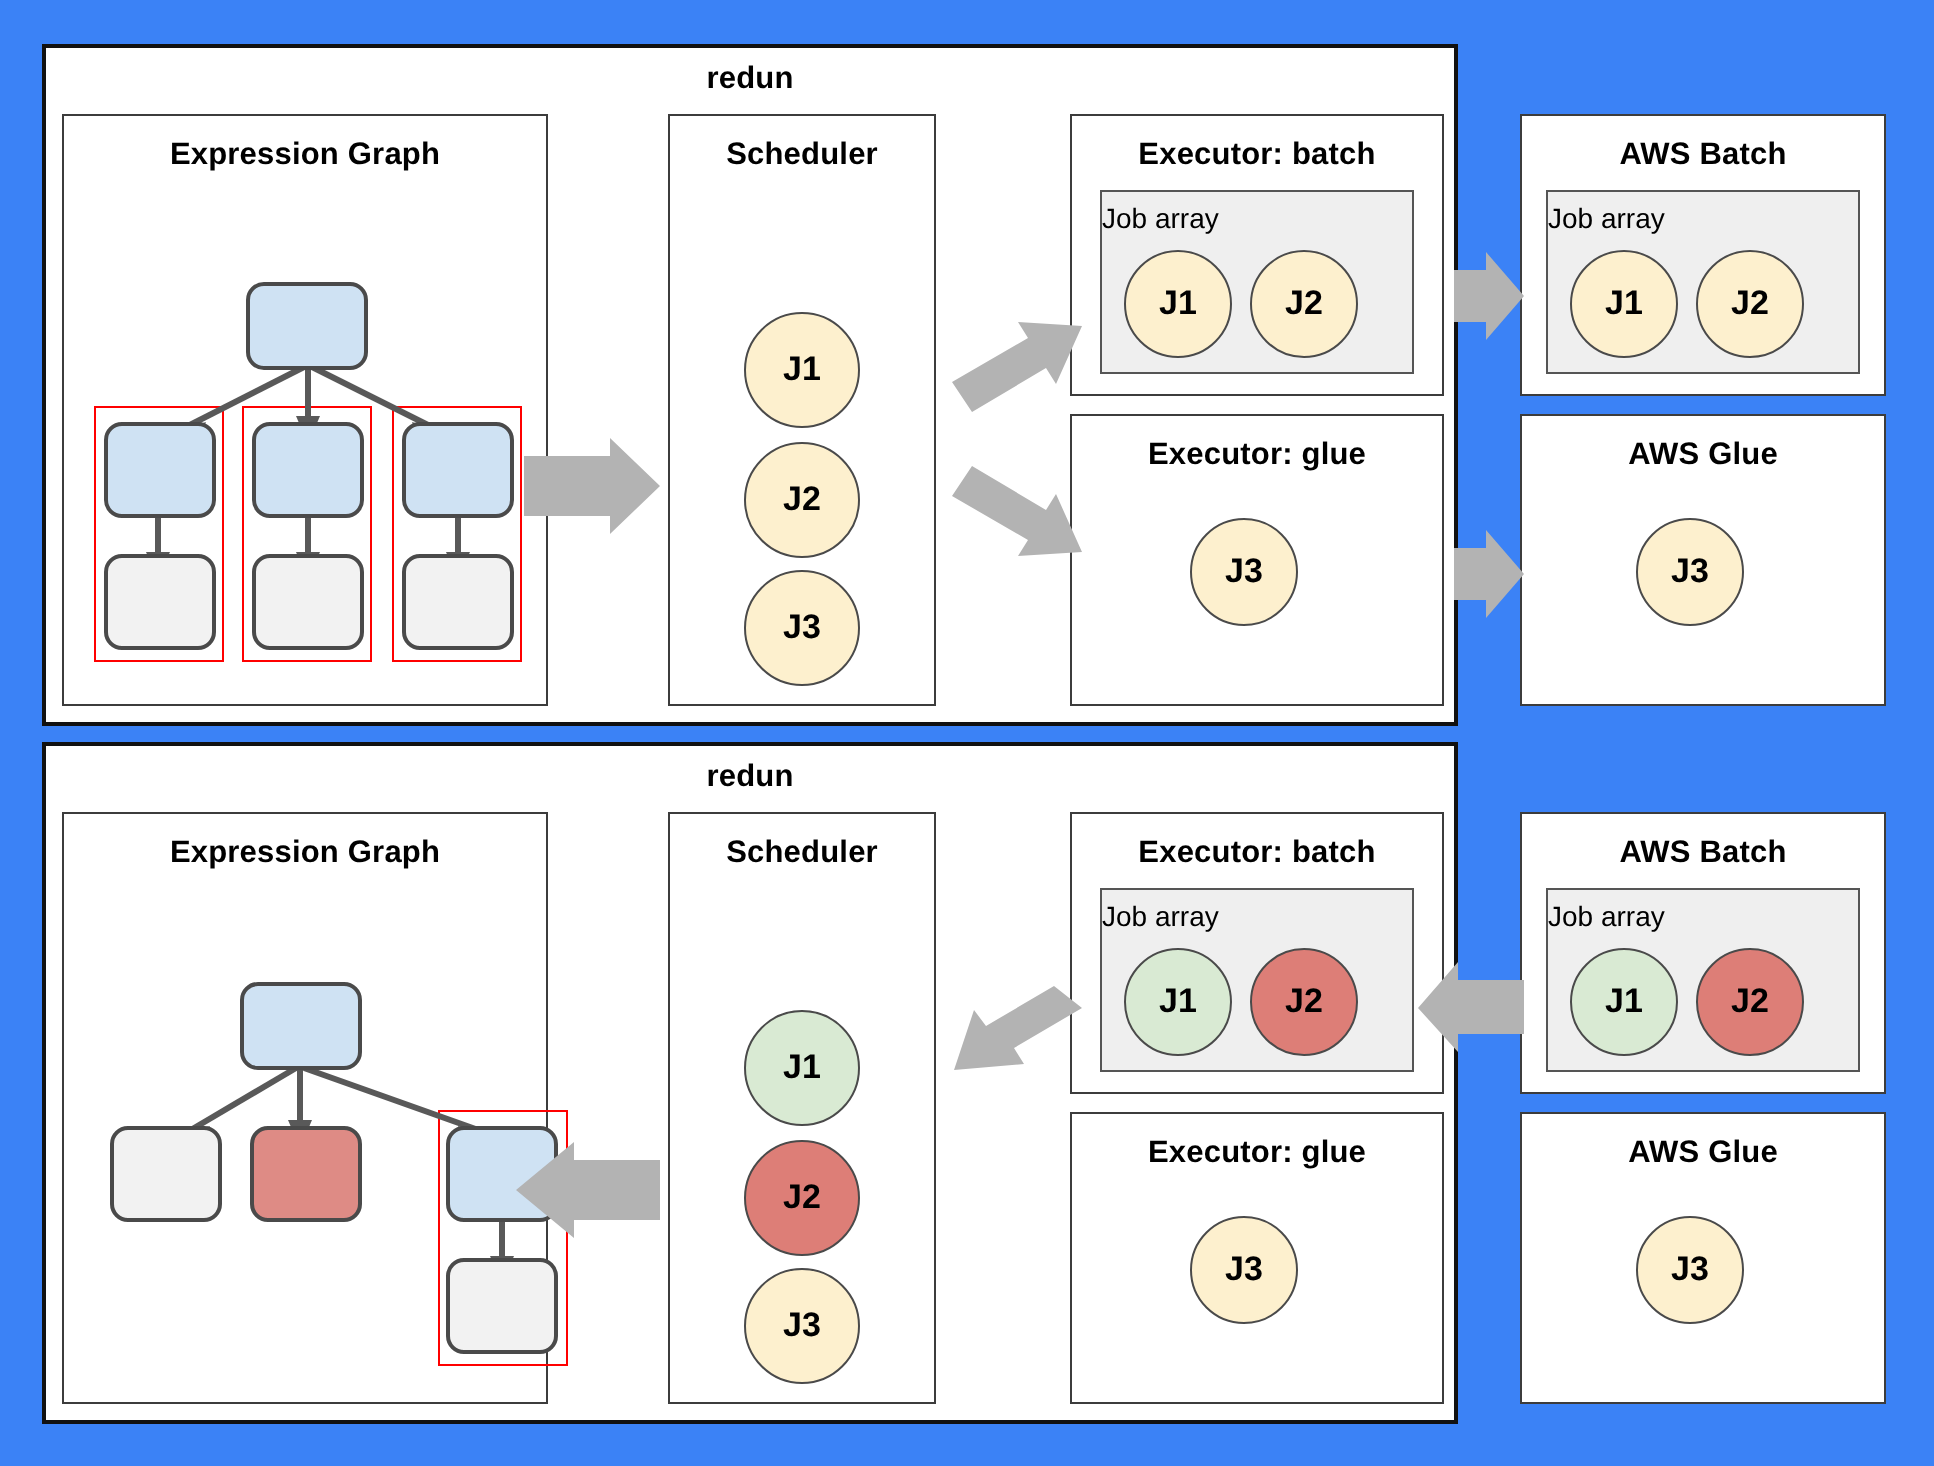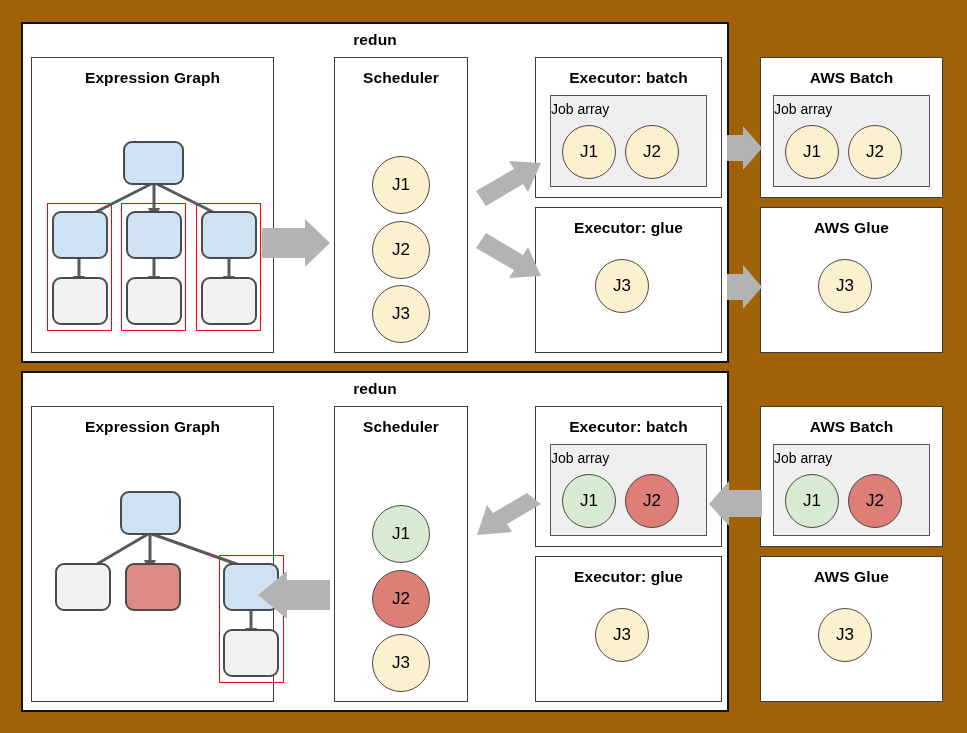--- a/index.html
+++ b/index.html
@@ -8,21 +8,21 @@
     background: #ffffff;
   }
   body {
     font-family: "Liberation Sans", sans-serif;
     -webkit-font-smoothing: antialiased;
   }
   #canvas {
     position: relative;
     width: 967px;
     height: 733px;
-    background: #a16207;
+    background: #3b82f6;
     overflow: hidden;
   }
 
   
   .abs { position: absolute; box-sizing: border-box; }
 
   .panel {
     border: 2px solid #111111;
     background: #ffffff;
   }
@@ -63,21 +63,21 @@
   
   .job {
     position: absolute;
     border-radius: 50%;
     border: 1.4px solid #4a4a4a;
     box-sizing: border-box;
     display: flex;
     align-items: center;
     justify-content: center;
     font-size: 17px;
-    font-weight: normal;
+    font-weight: bold;
     color: #000000;
   }
   .job.yellow { background: #fdf0ce; }
   .job.green  { background: #d9ead3; }
   .job.redj   { background: #dd7e77; }
 
   
   .jobarray {
     position: absolute;
     background: #efefef;

